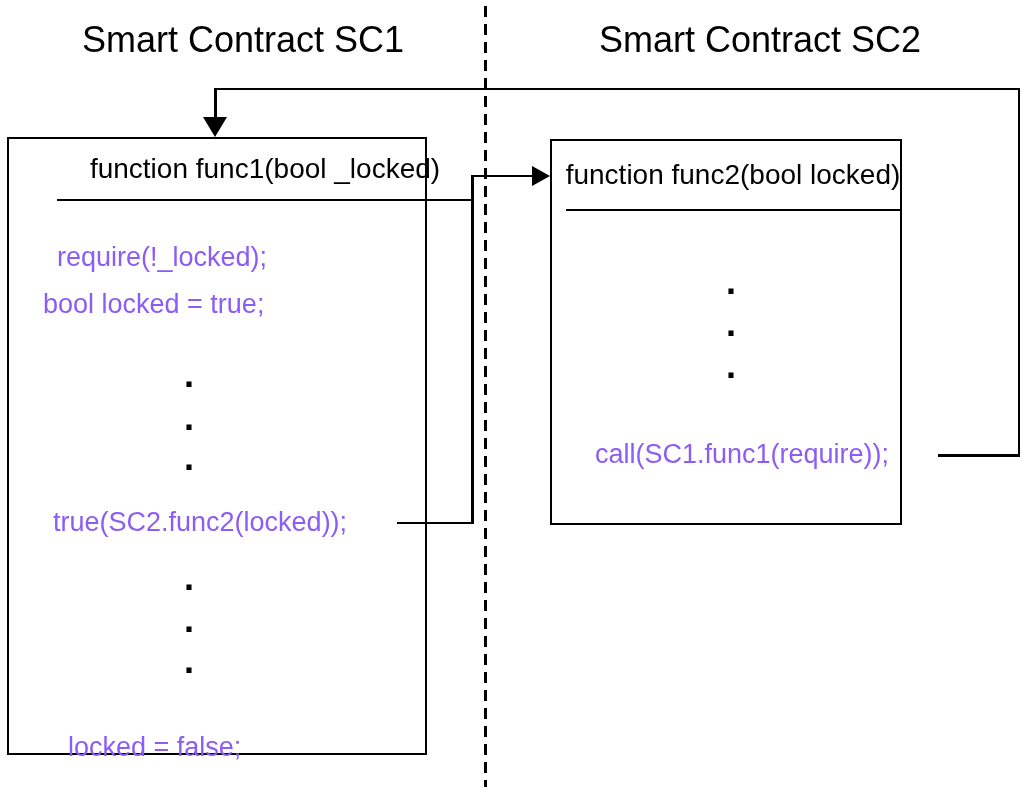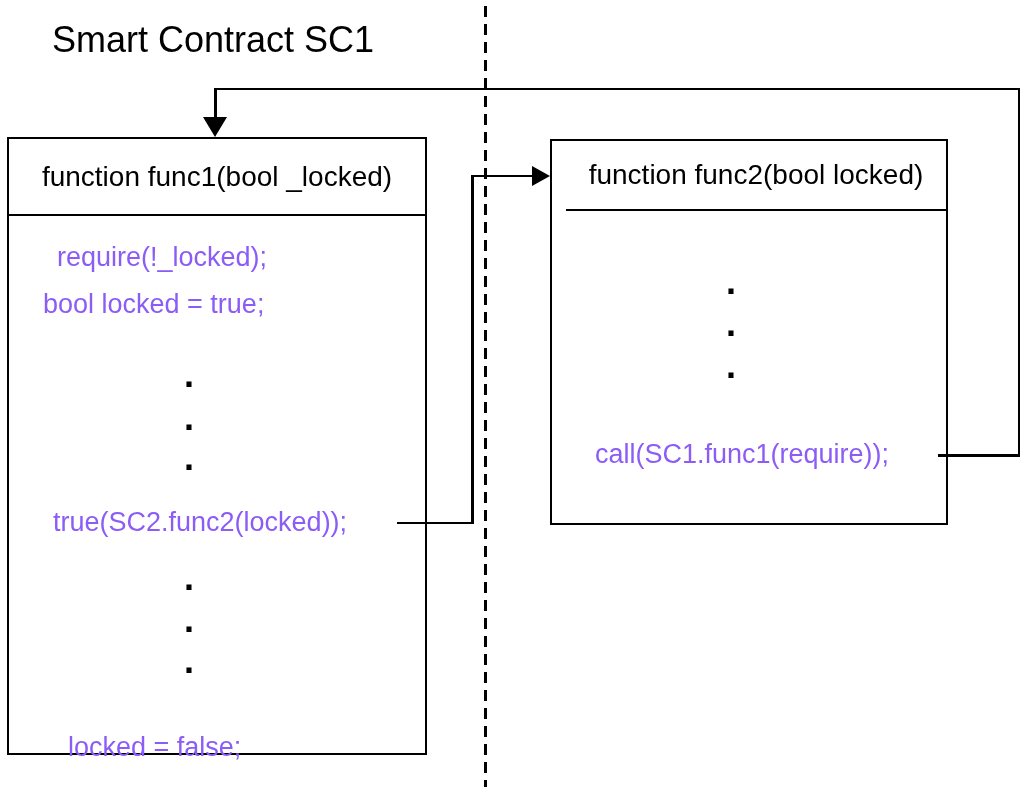--- a/index.html
+++ b/index.html
@@ -88,29 +88,30 @@
     border-top: 10px solid transparent;
     border-bottom: 10px solid transparent;
     border-left: 18px solid #000000;
   }
 </style>
 </head>
 <body>
 
 <div id="canvas">
 
-  <div class="title" style="left:0px; width:426px;">Smart Contract SC1</div>
+  <div class="title" style="left:16px; width:426px;padding-left:14px;">Smart Contract SC1</div>
+  <div class="title" style="left:550px; width:420px;">Smart Contract SC2</div>
 
   <div class="divider-dashed"></div>
 
   <div class="contract-box" style="left:7px; top:137px; width:420px; height:618px;">
-    <div class="box-header" style="height:77px;">function func1(bool _locked)</div>
+    <div class="box-header" style="height:62px;margin-left:48px;">function func1(bool _locked)</div>
   </div>
 
-  <div class="contract-box" style="left:550px; top:139px; width:398px; height:386px;padding-left:14px;">
+  <div class="contract-box" style="left:550px; top:139px; width:352px; height:386px;padding-left:14px;">
     <div class="box-header" style="height:69.5px;">function func2(bool locked)</div>
   </div>
 
   <div class="code-line" style="left:57px; top:244px;">require(!_locked);</div>
   <div class="code-line" style="left:43px; top:291px;">bool locked = true;</div>
   <div class="code-line" style="left:53px; top:509px;">true(SC2.func2(locked));</div>
   <div class="code-line" style="left:68px; top:734px;">locked = false;</div>
 
   <div class="dot" style="left:179px; top:357px;">.</div>
   <div class="dot" style="left:179px; top:400px;">.</div>

